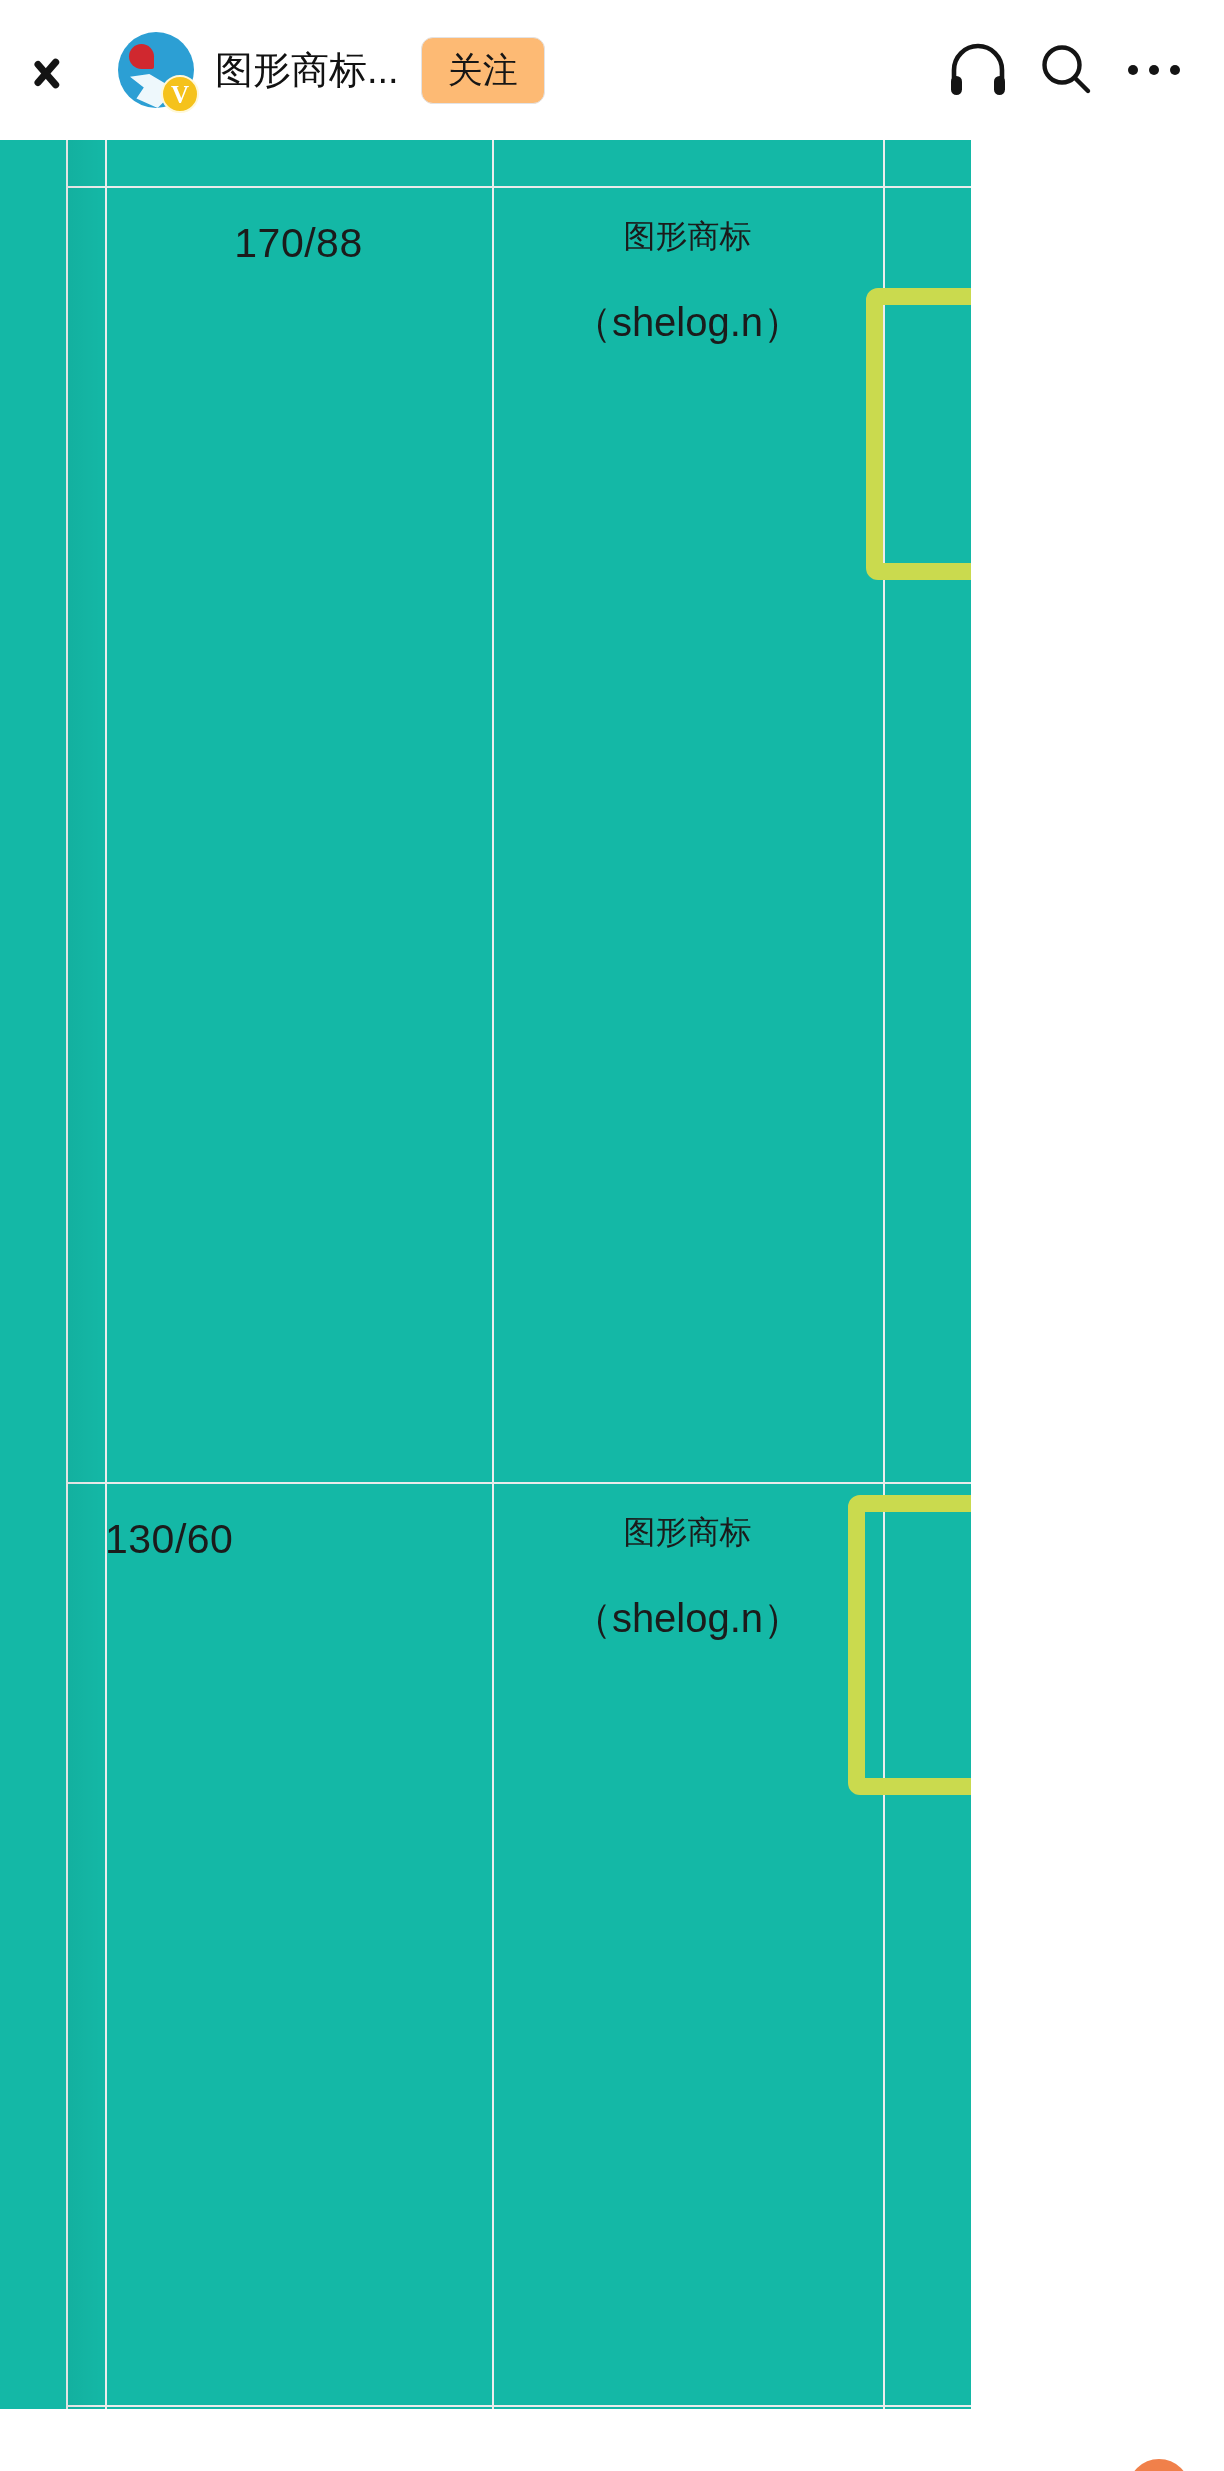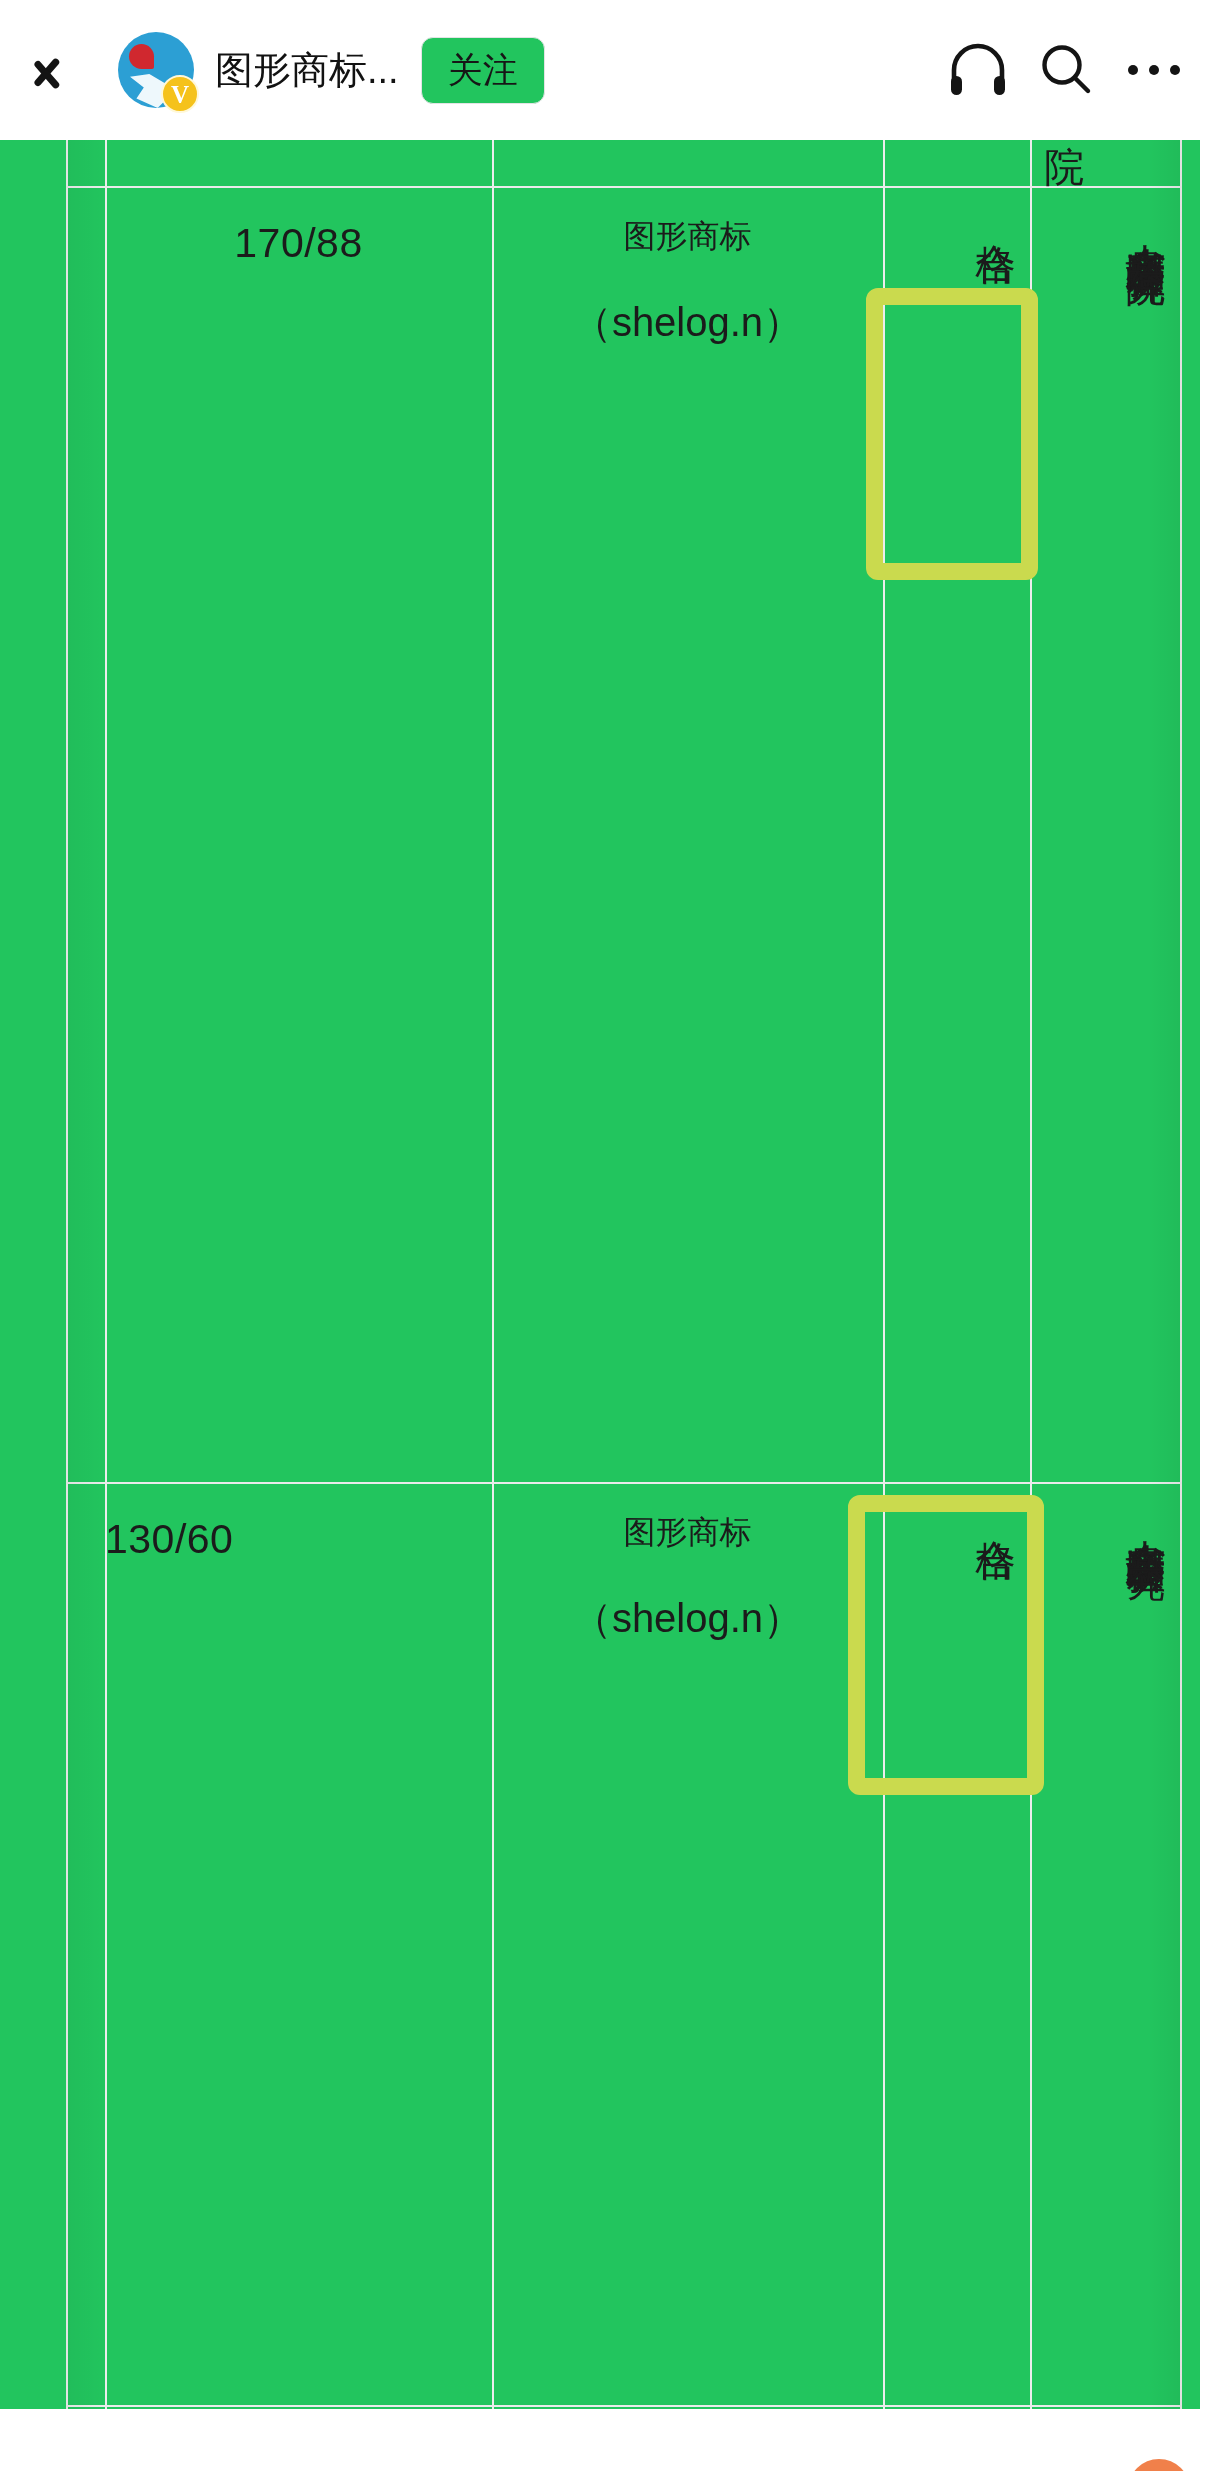--- a/index.html
+++ b/index.html
@@ -130,21 +130,21 @@
     white-space: nowrap;
     flex: 0 0 auto;
     letter-spacing: 0px;
   }
 
   .follow-btn {
     margin-left: 22px;
     flex: 0 0 auto;
     border: 1.6px solid #e3e3e5;
     border-radius: 12px;
-    background: #22c55e;
+    background: #fdba74;
     color: #161616;
     font-size: 35px;
     padding: 14px 26px 16px 26px;
     line-height: 1;
     cursor: pointer;
     font-family: "Liberation Sans", sans-serif;
   }
 
   .hdr-spacer { flex: 1 1 auto; }
 
@@ -170,24 +170,24 @@
     height: 10px;
     border-radius: 50%;
     background: #141414;
   }
 
   
   .table-scroll {
     position: absolute;
     left: 0;
     top: 140px;
-    width: 1200px;
+    width: 971px;
     height: 2269px;
     overflow: hidden;
-    background: #22c55e;
+    background: #14b8a6;
   }
   .tbl {
     position: absolute;
     left: 0; top: 0;
     width: 1224px;
     height: 2269px;
   }
 
   
   .vrule {

